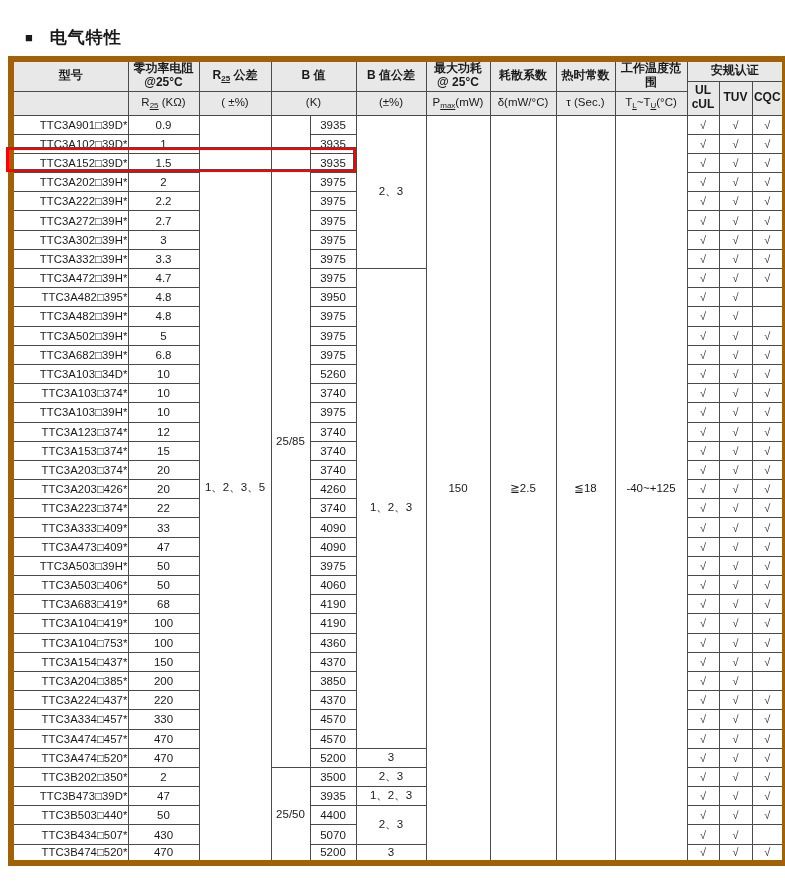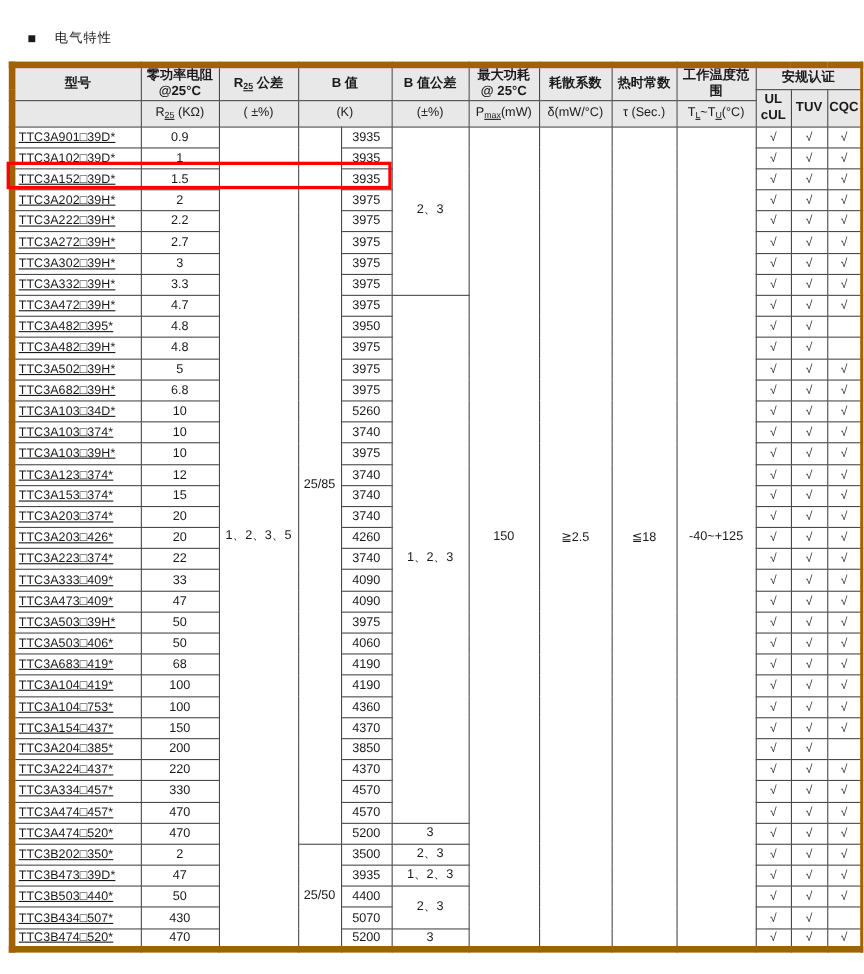--- a/index.html
+++ b/index.html
@@ -1,33 +1,33 @@
 <!DOCTYPE html>
 <html style="--highlight: #ff0000; --header-bg: #e8e8e8; --grid: #4a4a4a;"><head>
 <meta charset="utf-8">
 <style>
   html,body{margin:0;padding:0;background:#fff;}
   body{font-family:"Liberation Sans","DejaVu Sans",sans-serif;color:#1a1a1a;}
   .page{position:relative;width:785px;height:885px;background:#ffffff;overflow:hidden;}
 
   .title-row{position:absolute;left:25px;top:26px;display:flex;align-items:center;gap:17px;}
   .title-bullet{font-size:13px;line-height:1;}
-  .title-text{font-size:12px;font-weight:normal;letter-spacing:1px;}
+  .title-text{font-size:17px;font-weight:bold;letter-spacing:1px;}
 
   table.spec{position:absolute;left:8px;top:56px;width:774px;border-collapse:collapse;
              table-layout:fixed;border:6px solid #a16207;}
   .spec th,.spec td{border:1px solid var(--grid,#4a4a4a);padding:0;text-align:center;
              vertical-align:middle;overflow:hidden;}
   .spec thead th{background:var(--header-bg,#e8e8e8);font-weight:bold;font-size:12px;line-height:1.15;}
   tr.hr1{height:22px;} tr.hr2{height:10px;} tr.hr3{height:24px;}
   tr.hr3 th{font-weight:normal;font-size:11.5px;}
   th.cert-col{font-weight:normal;font-size:10.5px;line-height:1.05;margin-top:24px;}
   .spec tbody tr{height:19.2px;}
   .spec td{font-size:11.5px;background:#fff;}
-  td.model{text-align:left;padding-left:3px;font-size:11.3px;white-space:nowrap;letter-spacing:0.1px;text-decoration:underline;}
+  td.model{text-align:right;padding-left:3px;font-size:11.3px;white-space:nowrap;letter-spacing:0.1px;}
   td.check{font-size:11px;color:#2e2e2e;}
   td.wrap{line-height:1.2;padding:0 5px;}
   .ln{display:block;line-height:1.15;}
   .sb{font-size:8px;line-height:1;}
   sub.sb{vertical-align:-2px;text-decoration:underline;}
 
   .hl{position:absolute;left:6px;top:147px;width:350px;height:25px;
       border:3px solid var(--highlight,#ff0000);box-sizing:border-box;pointer-events:none;}
 </style>
 </head>

